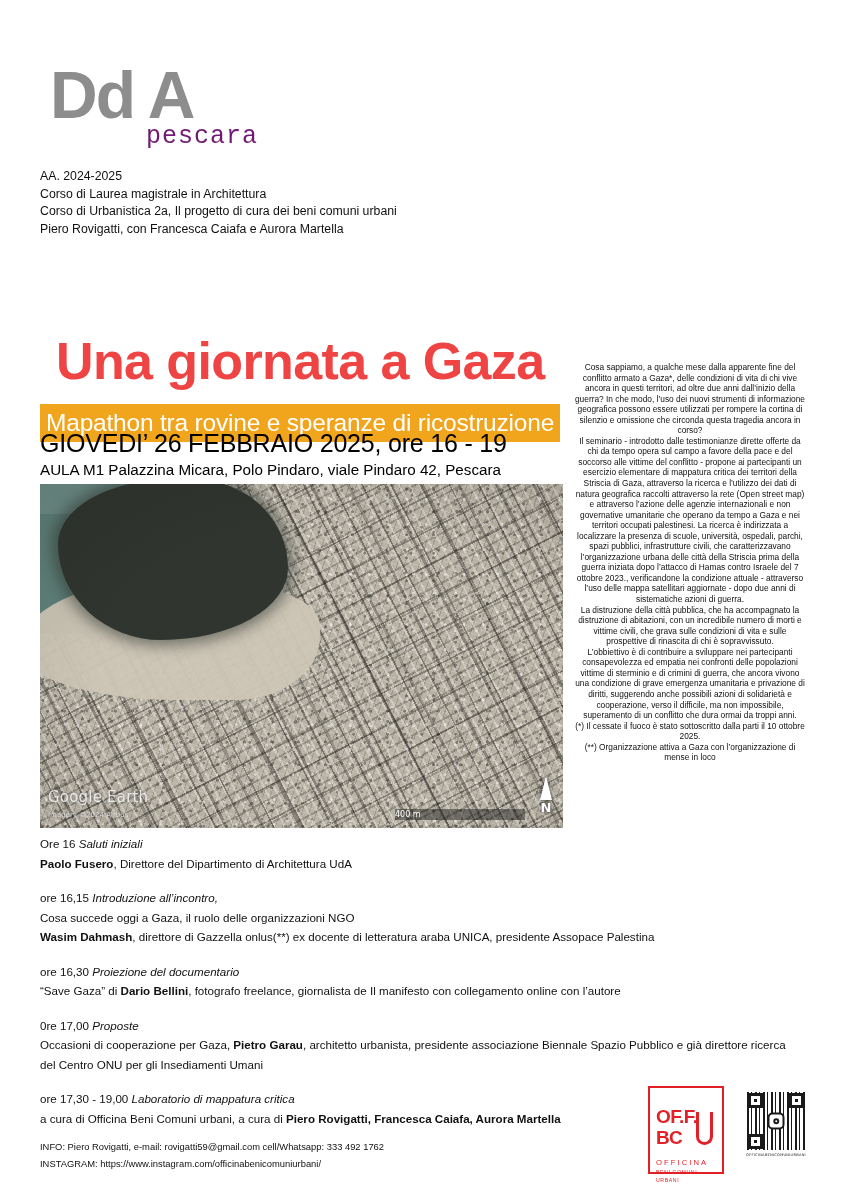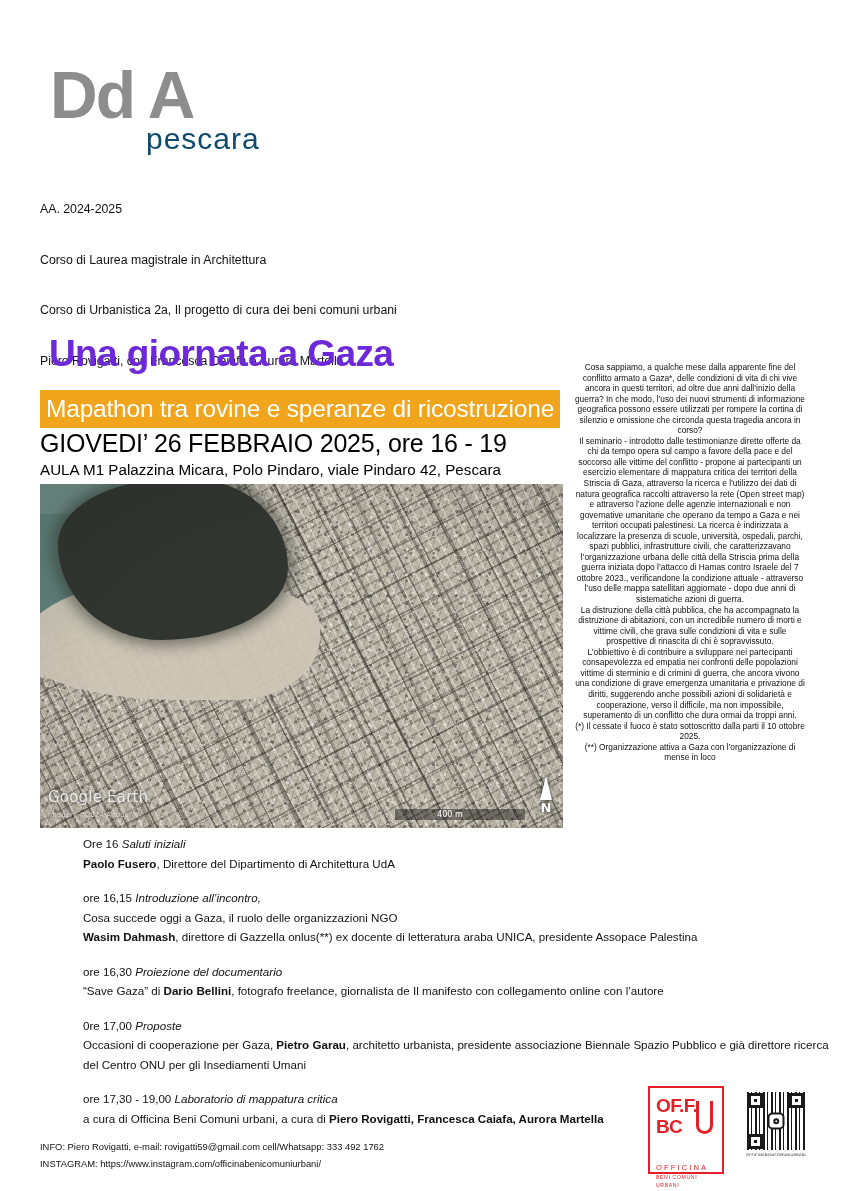--- a/index.html
+++ b/index.html
@@ -38,54 +38,54 @@
     line-height: 1;
     position: absolute;
     left: 0;
     top: 0;
     white-space: pre;
   }
   .logo-sub {
     position: absolute;
     left: 96px;
     top: 62px;
-    font-family: Liberation Sans, sans-serif;
-    font-size: 30px;
-    color: #0c4a6e;
+    font-family: Liberation Mono, monospace;
+    font-size: 25px;
+    color: #701a75;
     letter-spacing: 1px;
     line-height: 1;
   }
 
   
   #course-header {
     position: absolute;
     left: 40px;
     top: 168px;
     width: 560px;
     font-size: 12.3px;
     line-height: 17.6px;
     color: #111;
   }
-  #course-header div { white-space: nowrap; margin-top: 33px; }
+  #course-header div { white-space: nowrap; }
   #course-header .bold { font-weight: normal; }
 
   
   #title-block {
     position: absolute;
     left: 40px;
     top: 320px;
     width: 540px;
   }
   #main-title {
-    font-size: 37px;
+    font-size: 52px;
     font-weight: bold;
     letter-spacing: -0.6px;
     line-height: 50px;
-    color: #6d28d9;
-    margin: 9px;
+    color: #ef4444;
+    margin: 16px;
     white-space: nowrap;
   }
   #subtitle-banner {
     background: #f0a51c;
     color: #ffffff;
     font-size: 24.5px;
     line-height: 33px;
     padding: 2px 6px 3px 6px;
     display: inline-block;
     margin-top: 2px;
@@ -222,21 +222,21 @@
   #scalebar {
     position: absolute;
     right: 38px;
     bottom: 8px;
     width: 130px;
     height: 11px;
     background: rgba(20,20,20,0.45);
     color: #fff;
     font-size: 8px;
     line-height: 11px;
-    text-align: center;
+    text-align: left;
     padding-right: 20px;
     box-sizing: border-box;
     font-family: "DejaVu Sans", sans-serif;
   }
   #north-arrow {
     position: absolute;
     right: 6px;
     bottom: 8px;
     width: 22px;
     height: 44px;
@@ -275,21 +275,21 @@
   
   #programme {
     position: absolute;
     left: 40px;
     top: 834px;
     width: 600px;
     font-size: 11.6px;
     line-height: 19.5px;
     color: #111;
   }
-  #programme .item { margin-bottom: 15px; margin-left: 43px; }
+  #programme .item { margin-bottom: 15px; }
   #programme .item:last-child { margin-bottom: 0; }
   #programme .line { white-space: nowrap; }
   #programme .ital { font-style: italic; }
   #programme .bold { font-weight: bold; }
 
   
   #footer-info {
     position: absolute;
     left: 40px;
     top: 1138px;
@@ -307,21 +307,21 @@
     width: 160px;
     height: 92px;
   }
   #offbcu-logo {
     position: absolute;
     left: 0; top: 0;
     width: 76px; height: 88px;
     border: 2.5px solid #e41f25;
     box-sizing: border-box;
     background: #fff;
-    padding: 7px 6px 5px 6px;
+    padding: 18px 6px 5px 6px;
   }
   #offbcu-logo .l1, #offbcu-logo .l2 {
     color: #e41f25;
     font-weight: bold;
     font-size: 19px;
     line-height: 21px;
     letter-spacing: -0.6px;
     font-family: "Liberation Sans", sans-serif;
   }
   #offbcu-logo .l2 { position: relative; }
@@ -333,21 +333,21 @@
     height: 33px;
     border: 3px solid #e41f25;
     border-top: none;
     border-radius: 0 0 9px 9px;
     box-sizing: border-box;
   }
   #offbcu-logo .l3 {
     color: #e41f25;
     font-size: 7.6px;
     letter-spacing: 2.1px;
-    margin-top: 26px;
+    margin-top: 10px;
     line-height: 10px;
   }
   #offbcu-logo .l4 {
     color: #e41f25;
     font-size: 5.2px;
     letter-spacing: .6px;
     line-height: 8px;
   }
   #qr-block {
     position: absolute;

